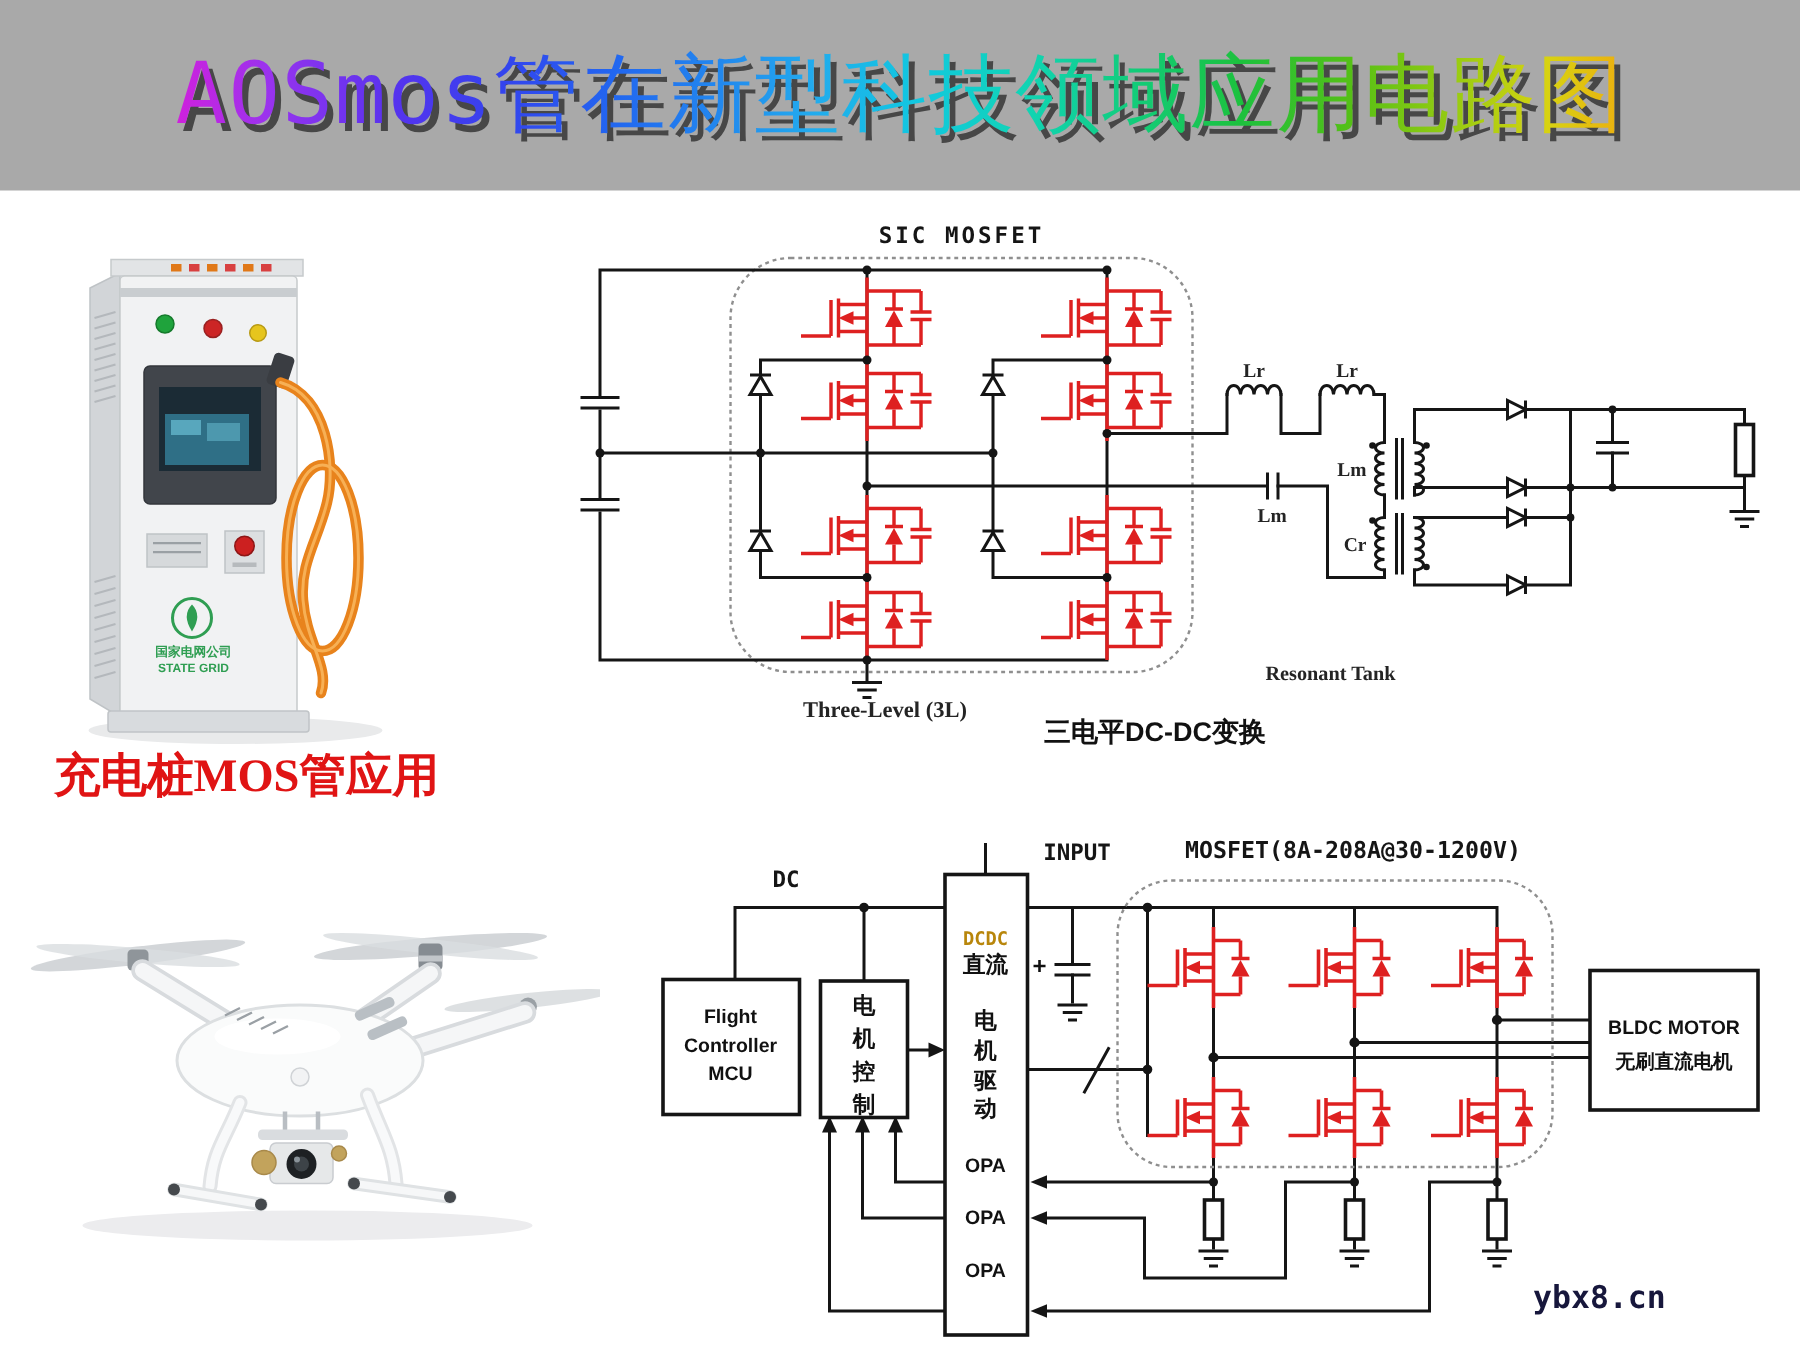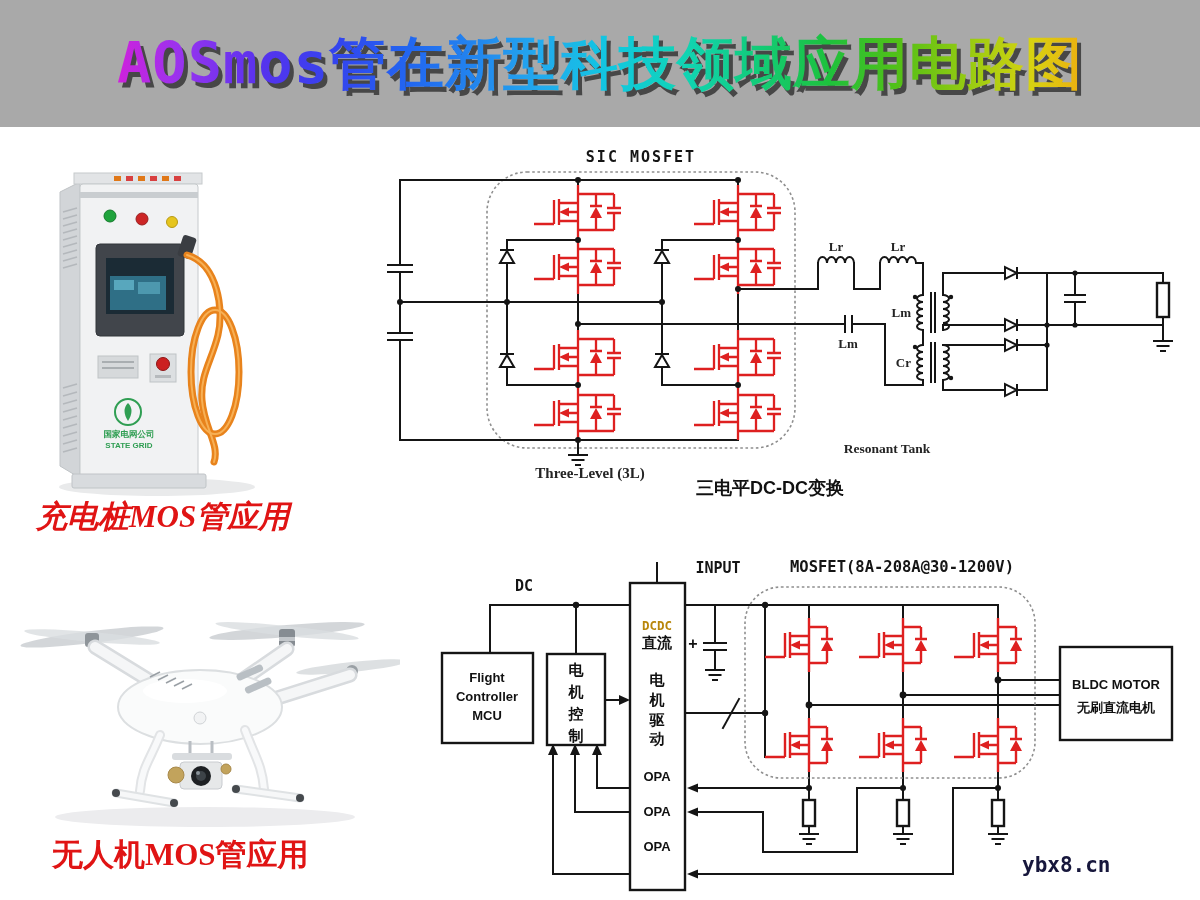--- a/index.html
+++ b/index.html
@@ -4,36 +4,36 @@
 <style>
   html,body{margin:0;padding:0;background:#fff;}
   #page{position:relative;width:1200px;height:900px;background:#fff;overflow:hidden;
         font-family:"Liberation Sans","DejaVu Sans",sans-serif;}
 
   
   .title-bar{position:absolute;left:0;top:0;width:1200px;height:127px;background:#a9a9a9;}
   .title-layer{position:absolute;left:0;top:0;width:100%;height:127px;text-align:center;
       line-height:127px;white-space:nowrap;
       font-family:"DejaVu Sans Mono","Liberation Sans",monospace,sans-serif;
-      font-weight:bold;font-size:57px;letter-spacing:1px;}
+      font-weight:normal;font-size:57px;letter-spacing:1px;}
   .title-shadow{color:#474747;transform:translate(4px,5px);}
   .title-fg{color:#2255ee;}
   @supports (-webkit-background-clip:text){
     .title-fg{
       background:linear-gradient(90deg,#ff2020 0%,#ee2299 5%,#cc22dd 10%,#9933ee 15%,
         #5533ee 22%,#3344ee 28%,#2266f0 34%,#2288ee 40%,#22aaee 45%,#11c8e0 51%,
         #11d4b4 57%,#12cc7a 63%,#1dc13d 69%,#54c016 75%,#9acc11 81%,#d8d211 86%,
         #f0a810 91%,#f06414 96%,#e82812 100%);
       -webkit-background-clip:text;background-clip:text;color:transparent;}
   }
 
   
   .caption-red{position:absolute;font-family:"Liberation Serif","DejaVu Serif",serif;
       font-weight:bold;font-size:31px;color:#e01414;white-space:nowrap;}
-  #caption-charger{left:36px;top:496px;font-style:italic;}
+  #caption-charger{left:36px;top:496px;}
   #caption-drone{left:52px;top:834px;}
   .watermark{position:absolute;left:1022px;top:853px;
       font-family:"DejaVu Sans Mono",monospace;font-weight:bold;font-size:21px;color:#17173c;text-align:right;}
 
   
   .w{stroke:#151515;stroke-width:2;fill:none;stroke-linecap:square;}
   .box{fill:#ffffff;stroke:#151515;stroke-width:2.4;}
   .dash{fill:none;stroke:#8f8f8f;stroke-width:1.6;stroke-dasharray:2.6 2.6;}
   .dot{fill:#151515;}
   .arr{fill:#151515;stroke:none;}
@@ -258,21 +258,20 @@
       <path d="M190,156 V172 M212,156 V172" stroke="#b9bec3" stroke-width="3"></path>
       <rect x="172" y="168" width="60" height="7" rx="3" fill="#d9dcdf"></rect>
       <rect x="180" y="177" width="42" height="27" rx="4" fill="#e6e8e9" stroke="#c9ccd0"></rect>
       <circle cx="176" cy="190" r="8" fill="#c2a35c" stroke="#a8894a"></circle>
       <circle cx="226" cy="184" r="5" fill="#c2a35c" stroke="#a8894a"></circle>
       <circle cx="201" cy="191" r="10" fill="#1d2023"></circle>
       <circle cx="201" cy="191" r="5" fill="#3d4348"></circle>
       <circle cx="198" cy="188" r="2" fill="#8a939a"></circle>
     </g>
   </svg>
-  <div id="caption-drone" class="caption-red">无人机MOS管应用</div>
 
   <svg id="bottom-circuit" width="780" height="352" viewBox="0 0 780 352">
     <defs>
       <g id="mosplain" stroke="#de2020" stroke-width="2.4" fill="none">
         <path d="M-44,12 H-24 M-24,-12 V12 M-19,-13 V13 M-19,-9 H0 M-10,0 H0 M-19,9 H0
                  M0,-9 V9 M0,-27 V-9 M0,9 V27
                  M0,-18 H18 M18,-18 V-6 M12,-6 H24 M18,6 V18 M18,18 H0"></path>
         <polygon points="-19,0 -9,-4.5 -9,4.5" fill="#de2020" stroke="none"></polygon>
         <polygon points="12,6 24,6 18,-5" fill="#de2020" stroke="none"></polygon>
       </g>

